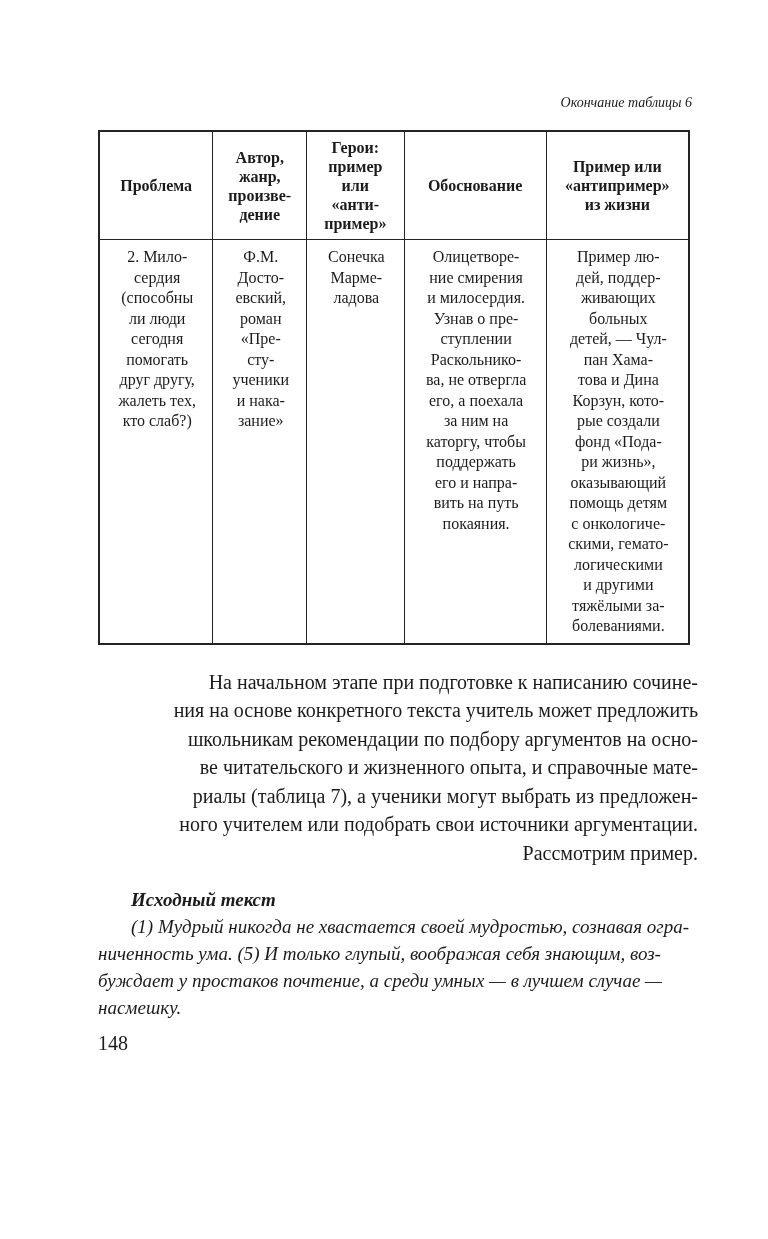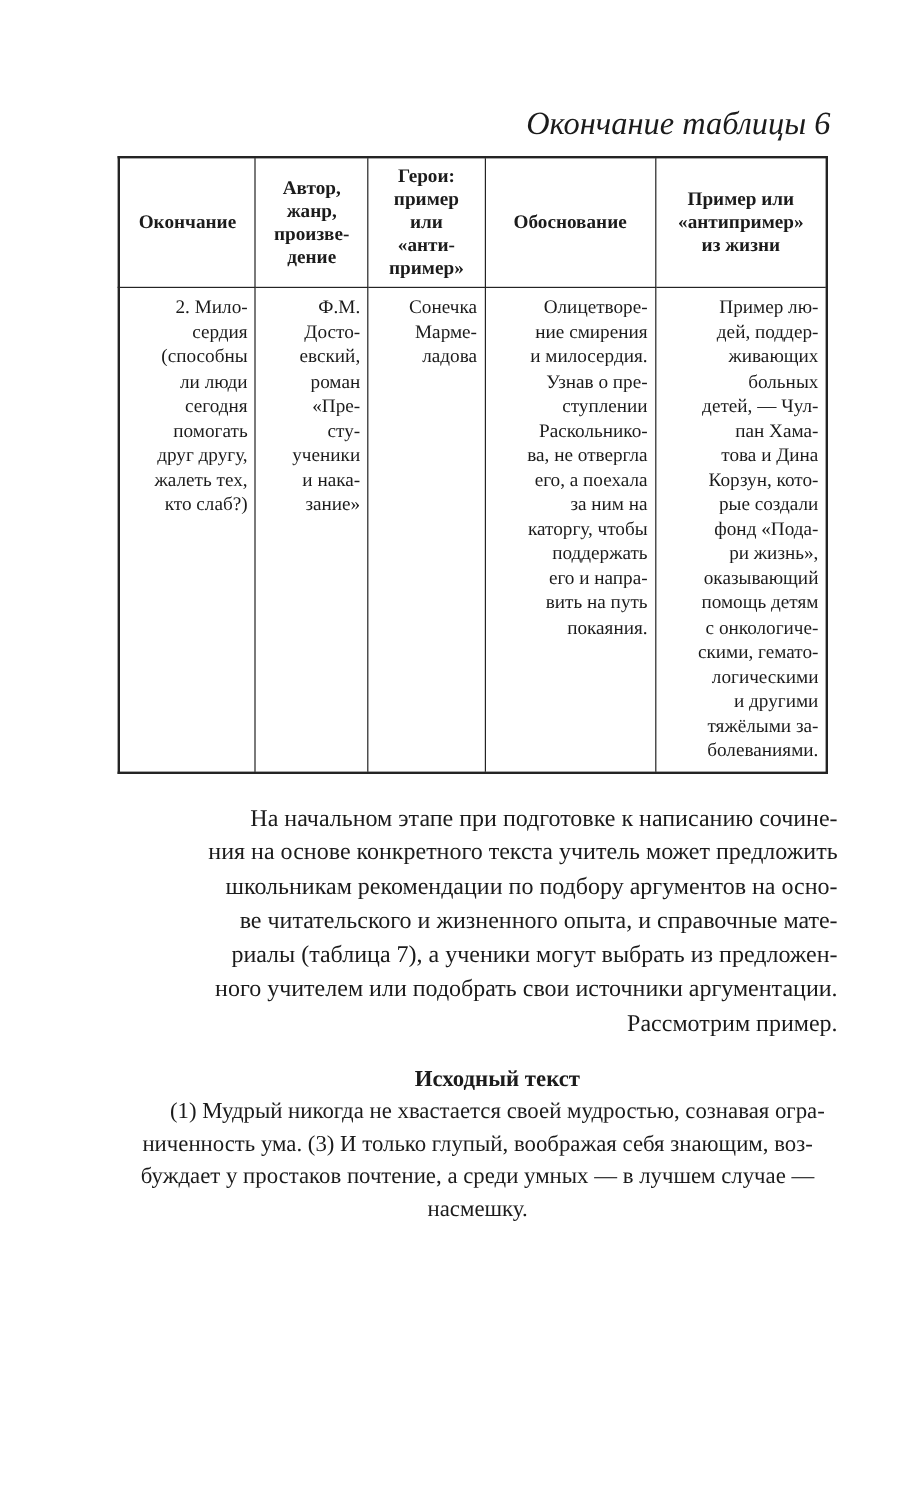--- a/index.html
+++ b/index.html
@@ -12,21 +12,21 @@
   }
   .page { width: 768px; height: 1239px; position: relative; }
   .content { padding: 0 70px 0 98px; }
 
   .prewrap { white-space: pre-line; }
 
   .table-caption {
     margin: 91px 6px 0 0;
     text-align: right;
     font-style: italic;
-    font-size: 27px;
+    font-size: 14px;
     line-height: 24px;
   }
 
   table.doc-table {
     margin-top: 15px;
     width: 592px;
     border-collapse: collapse;
     table-layout: fixed;
   }
   table.doc-table, table.doc-table th, table.doc-table td {
@@ -42,38 +42,38 @@
     font-weight: bold;
     font-size: 16px;
     line-height: 19px;
     text-align: center;
     vertical-align: middle;
     padding: 6px 4px;
   }
   table.doc-table td {
     font-size: 16px;
     line-height: 20.5px;
-    text-align: right;
+    text-align: center;
     vertical-align: top;
     padding: 7px 6px 6px 8px;
   }
 
   .main-paragraph {
     margin: 23px 0 0 0;
     font-size: 20px;
     line-height: 28.5px;
     text-indent: 34px;
     text-align: right;
   }
 
   .source-text {
     margin-top: 19px;
+    font-style: italic;
     font-size: 19px;
     line-height: 27px;
-    text-align: center;
   }
   .source-heading {
     font-weight: bold;
     margin: 0;
     text-indent: 33px;
     font-size: 19px;
     line-height: 27px;
   }
   .source-paragraph {
     margin: 0;
@@ -97,21 +97,21 @@
     <table class="doc-table">
       <colgroup>
         <col class="c1">
           <col class="c2">
           <col class="c3">
           <col class="c4">
           <col class="c5">
       </colgroup>
       <thead>
         <tr>
-          <th class="prewrap">Окончание</th>
+          <th class="prewrap">Проблема</th>
           <th class="prewrap">Автор,
 жанр,
 произве-
 дение</th>
           <th class="prewrap">Герои:
 пример
 или
 «анти-
 пример»</th>
           <th class="prewrap">Обоснование</th>
@@ -184,20 +184,21 @@
 ния на основе конкретного текста учитель может предложить
 школьникам рекомендации по подбору аргументов на осно-
 ве читательского и жизненного опыта, и справочные мате-
 риалы (таблица 7), а ученики могут выбрать из предложен-
 ного учителем или подобрать свои источники аргументации.
 Рассмотрим пример.</p>
 
     <div class="source-text">
       <p class="source-heading">Исходный текст</p>
       <p class="source-paragraph prewrap">(1) Мудрый никогда не хвастается своей мудростью, сознавая огра-
-ниченность ума. (3) И только глупый, воображая себя знающим, воз-
+ниченность ума. (5) И только глупый, воображая себя знающим, воз-
 буждает у простаков почтение, а среди умных — в лучшем случае —
 насмешку.</p>
     </div>
 
+    <div class="page-number">148</div>
 
   </div>
 </div>
 
 </body></html>

